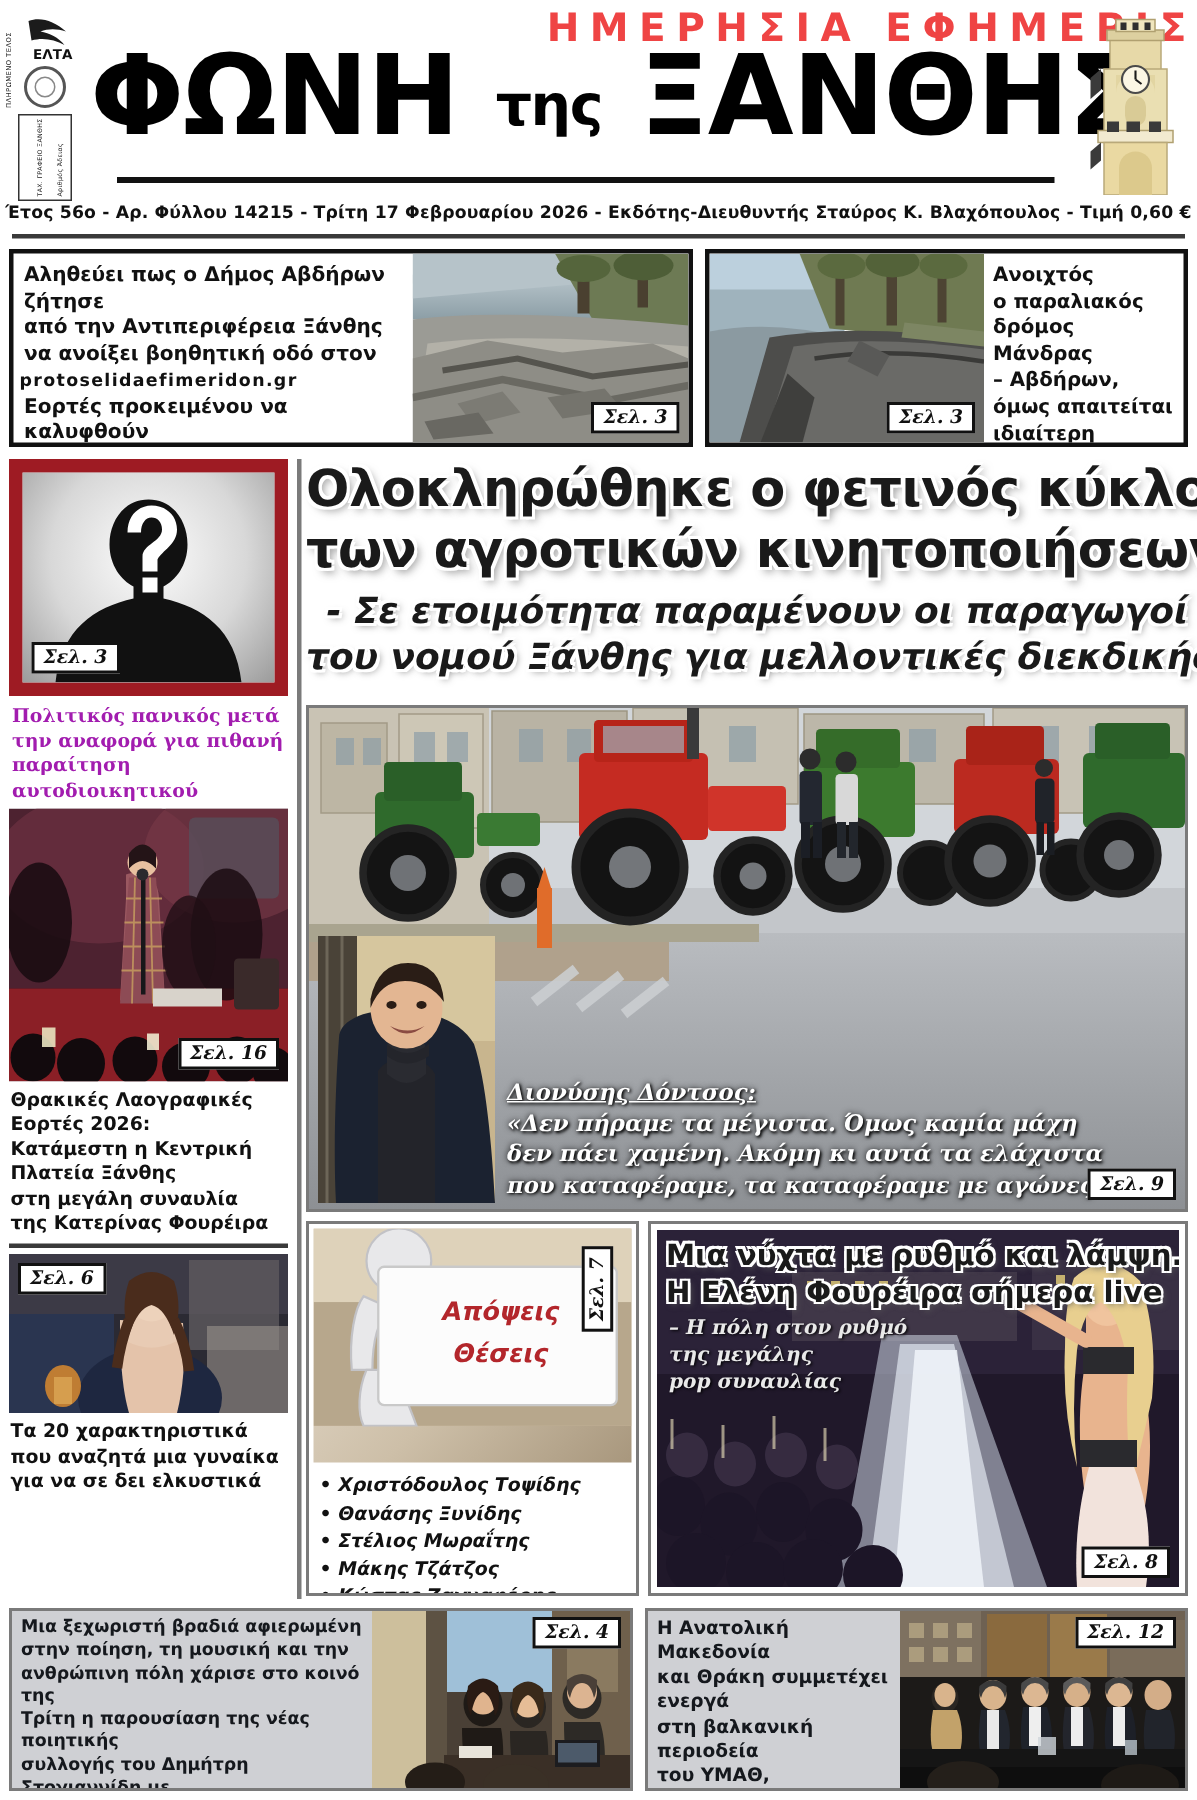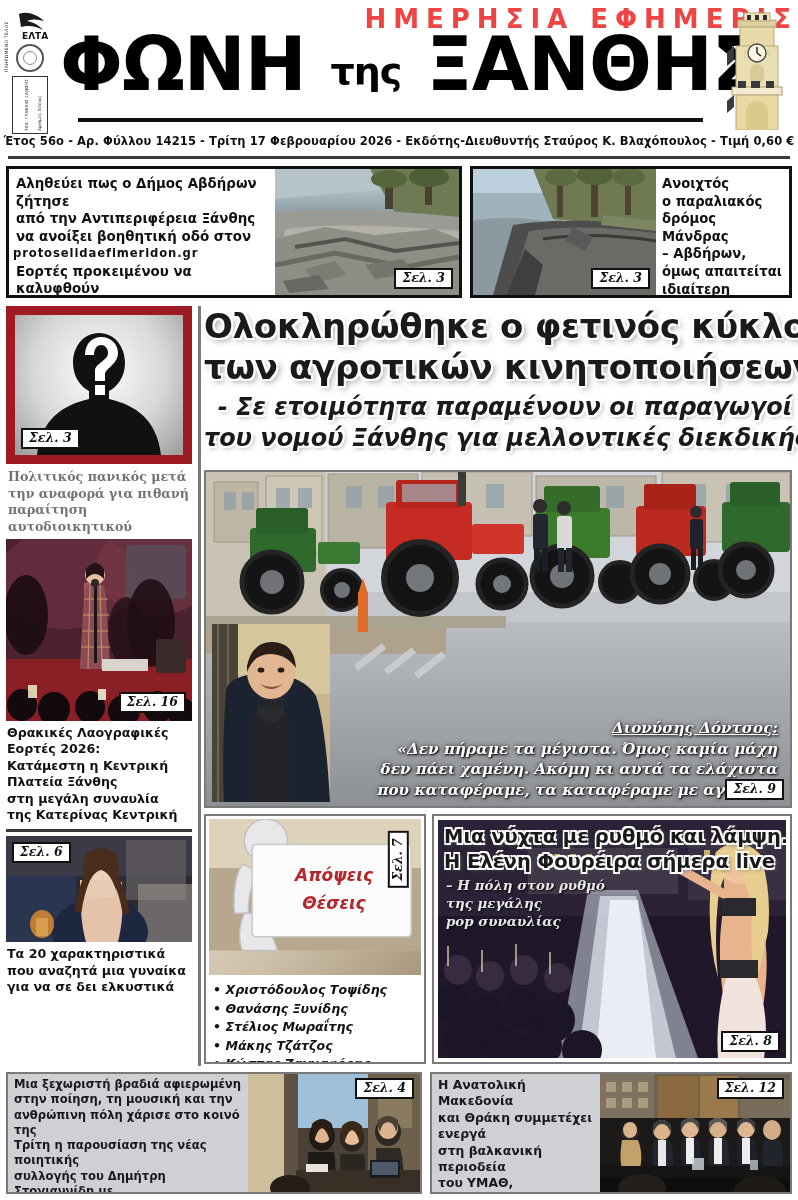--- a/index.html
+++ b/index.html
@@ -122,21 +122,21 @@
   .leftcol { position: absolute; left: 6px; top: 306px; width: 192px; }
   .redbox {
     border: 9px solid #9e1b23; width: 186px; height: 158px; position: relative;
     background: #ddd; overflow: hidden;
   }
   .silhouette-bg {
     position: absolute; inset: 0;
     background: radial-gradient(circle at 50% 40%, #fdfdfd 0%, #d8d8d8 55%, #9b9b9b 100%);
   }
   .left-cap {
-    font-size: 12.6px; line-height: 16.5px; font-weight: bold; color: #737373;
+    font-size: 12.6px; line-height: 16.5px; font-weight: bold; color: #a21caf;
     padding: 5px 2px 4px 2px;
     font-family: "DejaVu Serif","Liberation Serif", serif;
   }
   .left-divider { height: 3px; background: #3a3a3a; margin: 3px 0 4px 0; width: 186px; }
   .left-photo { position: relative; width: 186px; overflow: hidden; }
   .left-cap2 {
     font-size: 12.6px; line-height: 16.4px; font-weight: bold; color: #111;
     padding: 4px 1px 3px 1px;
   }
   .col-sep {
@@ -168,21 +168,20 @@
   .portrait {
     position: absolute; left: 6px; bottom: 4px; width: 118px; height: 178px;
     overflow: hidden;
   }
   .quote {
     position: absolute; left: 132px; bottom: 6px; width: 440px;
     font-family: "DejaVu Serif", "Liberation Serif", serif;
     font-style: italic; font-weight: bold; color: #fff;
     font-size: 15.2px; line-height: 20.5px;
     text-shadow: 1px 1px 2px rgba(0,0,0,.95), 0 0 4px rgba(0,0,0,.8);
-    text-align: right;
   }
   .quote .nm { text-decoration: underline; }
 
   
   .midrow { position: absolute; left: 204px; top: 814px; width: 588px; height: 252px; }
   .opinions {
     position: absolute; left: 0; top: 0; width: 222px; height: 250px;
     border: 2px solid #7a7a7a; background: #fff; overflow: hidden;
   }
   .op-img {
@@ -441,21 +440,21 @@
         <rect x="92" y="150" width="8" height="11" fill="#f0ead0" opacity=".9"></rect>
       </svg>
       <div class="sel" style="right:6px;bottom:8px;">Σελ. 16</div>
     </div>
     <div class="left-cap2">
       <div>Θρακικές Λαογραφικές</div>
       <div>Εορτές 2026:</div>
       <div>Κατάμεστη η Κεντρική</div>
       <div>Πλατεία Ξάνθης</div>
       <div>στη μεγάλη συναυλία</div>
-      <div>της Κατερίνας Κεντρική</div>
+      <div>της Κατερίνας Φουρέιρα</div>
     </div>
 
     <div class="left-divider"></div>
 
     <div class="left-photo" style="height:106px;">
       <svg class="gen-img" viewBox="0 0 186 106" preserveAspectRatio="none">
         <rect width="186" height="106" fill="#2b2a33"></rect>
         <rect x="0" y="0" width="186" height="40" fill="#3c3a46"></rect>
         <rect x="120" y="4" width="60" height="60" fill="#5e5a5e" opacity=".8"></rect>
         <rect x="0" y="40" width="70" height="66" fill="#2a3550"></rect>

